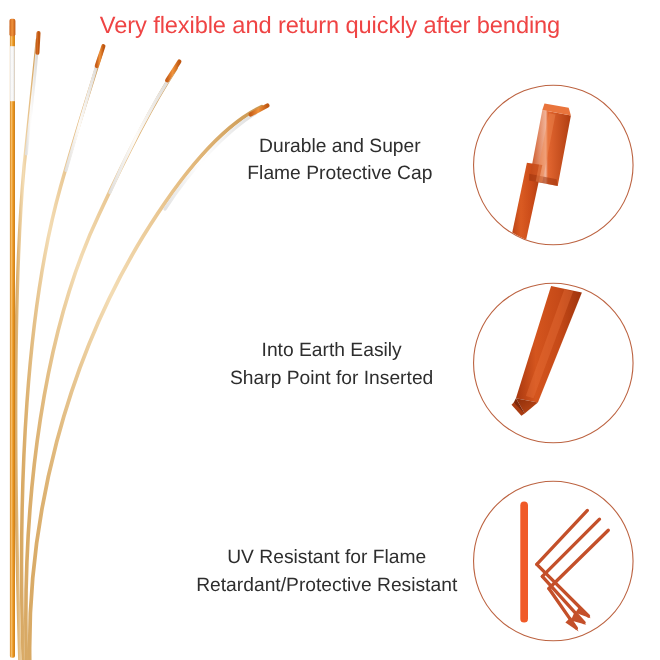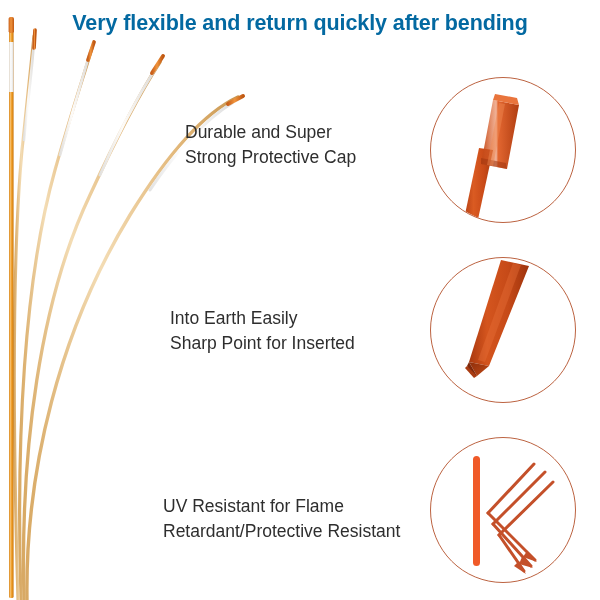--- a/index.html
+++ b/index.html
@@ -20,50 +20,50 @@
   }
 
   
   #headline {
     position: absolute;
     left: 0;
     top: 11px;
     width: 600px;
     text-align: center;
     font-size: 21.5px;
-    font-weight: bold;
+    font-weight: normal;
     letter-spacing: -0.1px;
-    color: #0369a1;
+    color: #ef4444;
     font-family: "Liberation Sans", sans-serif;
     white-space: nowrap;
   }
 
   
   #rod-bundle {
     position: absolute;
     left: 0;
     top: 0;
     width: 300px;
     height: 600px;
   }
 
   
   .feature-text {
     position: absolute;
-    text-align: left;
+    text-align: center;
     color: #2e2e2e;
     font-size: 17.5px;
     line-height: 25px;
     font-family: "Liberation Sans", sans-serif;
   }
   .feature-text .line { display: block; white-space: nowrap; }
 
   #feat1-text { left: 185px; top: 120px; width: 248px; }
   #feat2-text { left: 170px; top: 306px; width: 263px; }
-  #feat3-text { left: 163px; top: 494px; width: 288px; }
+  #feat3-text { left: 153px; top: 494px; width: 288px; }
 
   .detail-circle {
     position: absolute;
     width: 146px;
     height: 146px;
     border-radius: 50%;
     border: 1.4px solid #BC6341;
     box-sizing: border-box;
     overflow: hidden;
     background: #ffffff;
@@ -135,21 +135,21 @@
       <g>
         <rect x="9" y="22" width="4.6" height="576" fill="url(#gStraight)" rx="1.6"></rect>
         <rect x="9.1" y="42" width="4.4" height="50" fill="url(#gBand)"></rect>
         <rect x="8.6" y="17" width="5.4" height="16" fill="url(#gCap)" rx="1.8"></rect>
       </g>
     </svg>
   </div>
 
   <div class="feature-text" id="feat1-text">
     <span class="line">Durable and Super</span>
-    <span class="line">Strong Protective Cap</span>
+    <span class="line">Flame Protective Cap</span>
   </div>
 
   <div class="detail-circle" id="circle1">
     <svg width="146" height="146" viewBox="0 0 146 146" xmlns="http://www.w3.org/2000/svg">
       <defs>
         <linearGradient id="capShaft" x1="0" y1="0" x2="1" y2="0">
           <stop offset="0%" stop-color="#B23E13"></stop>
           <stop offset="35%" stop-color="#DA5B22"></stop>
           <stop offset="70%" stop-color="#C94A18"></stop>
           <stop offset="100%" stop-color="#A63A10"></stop>

